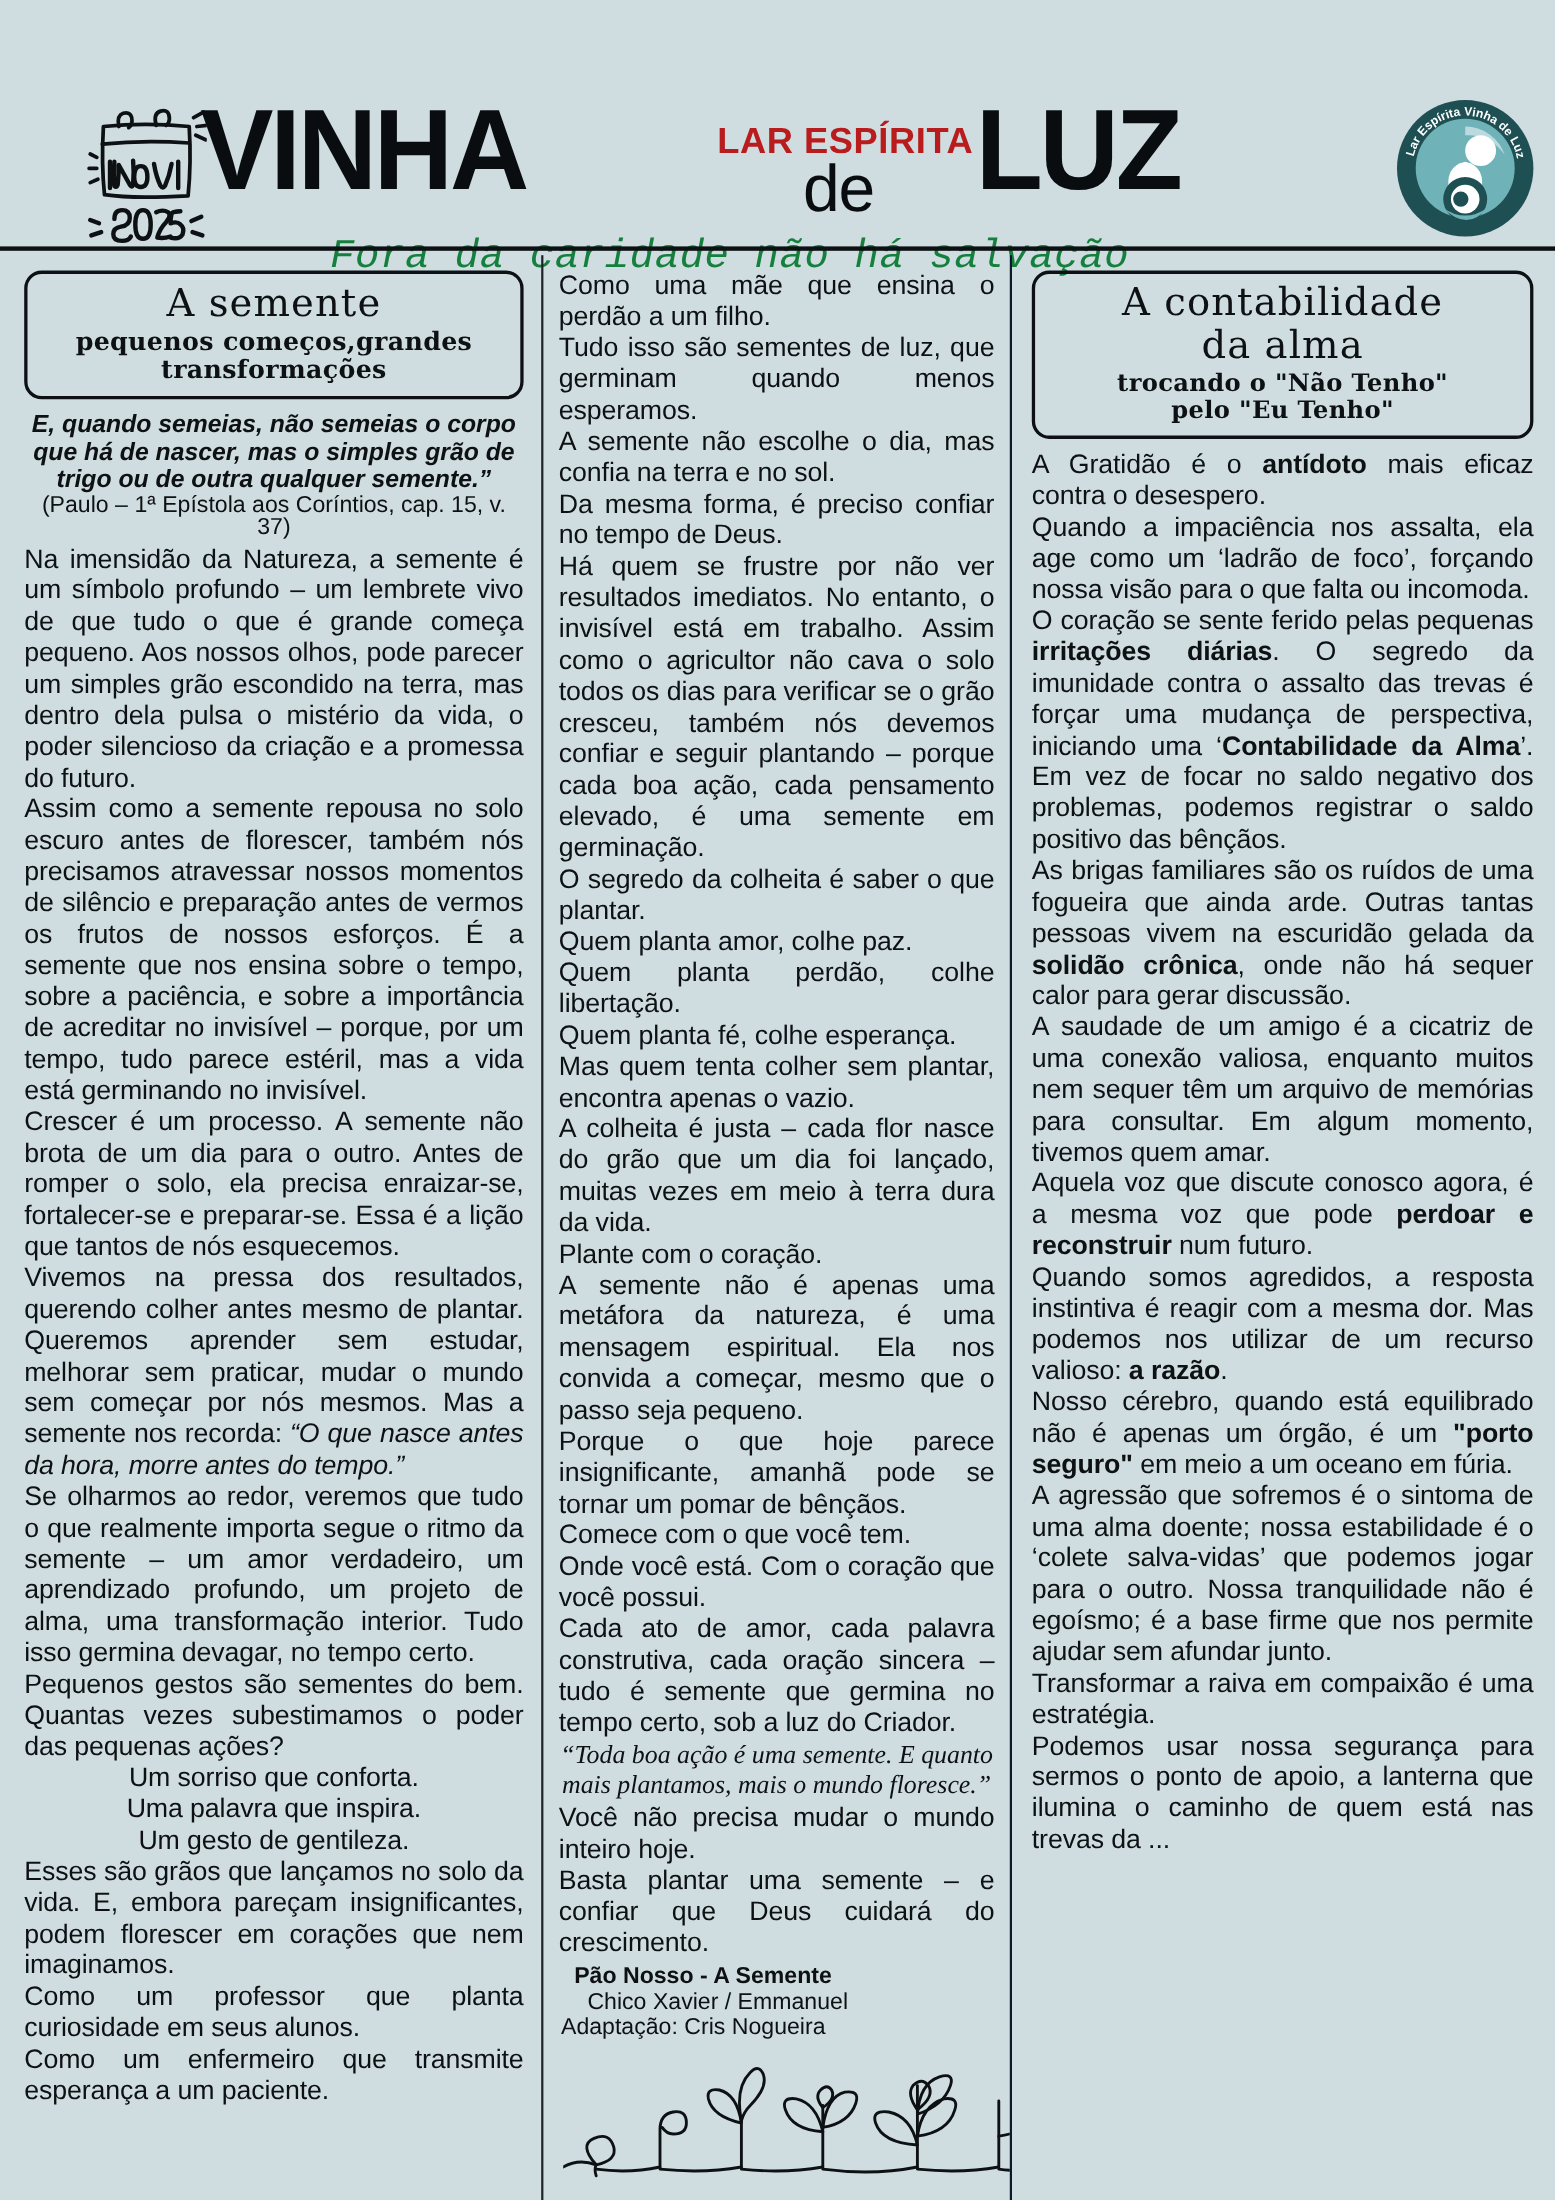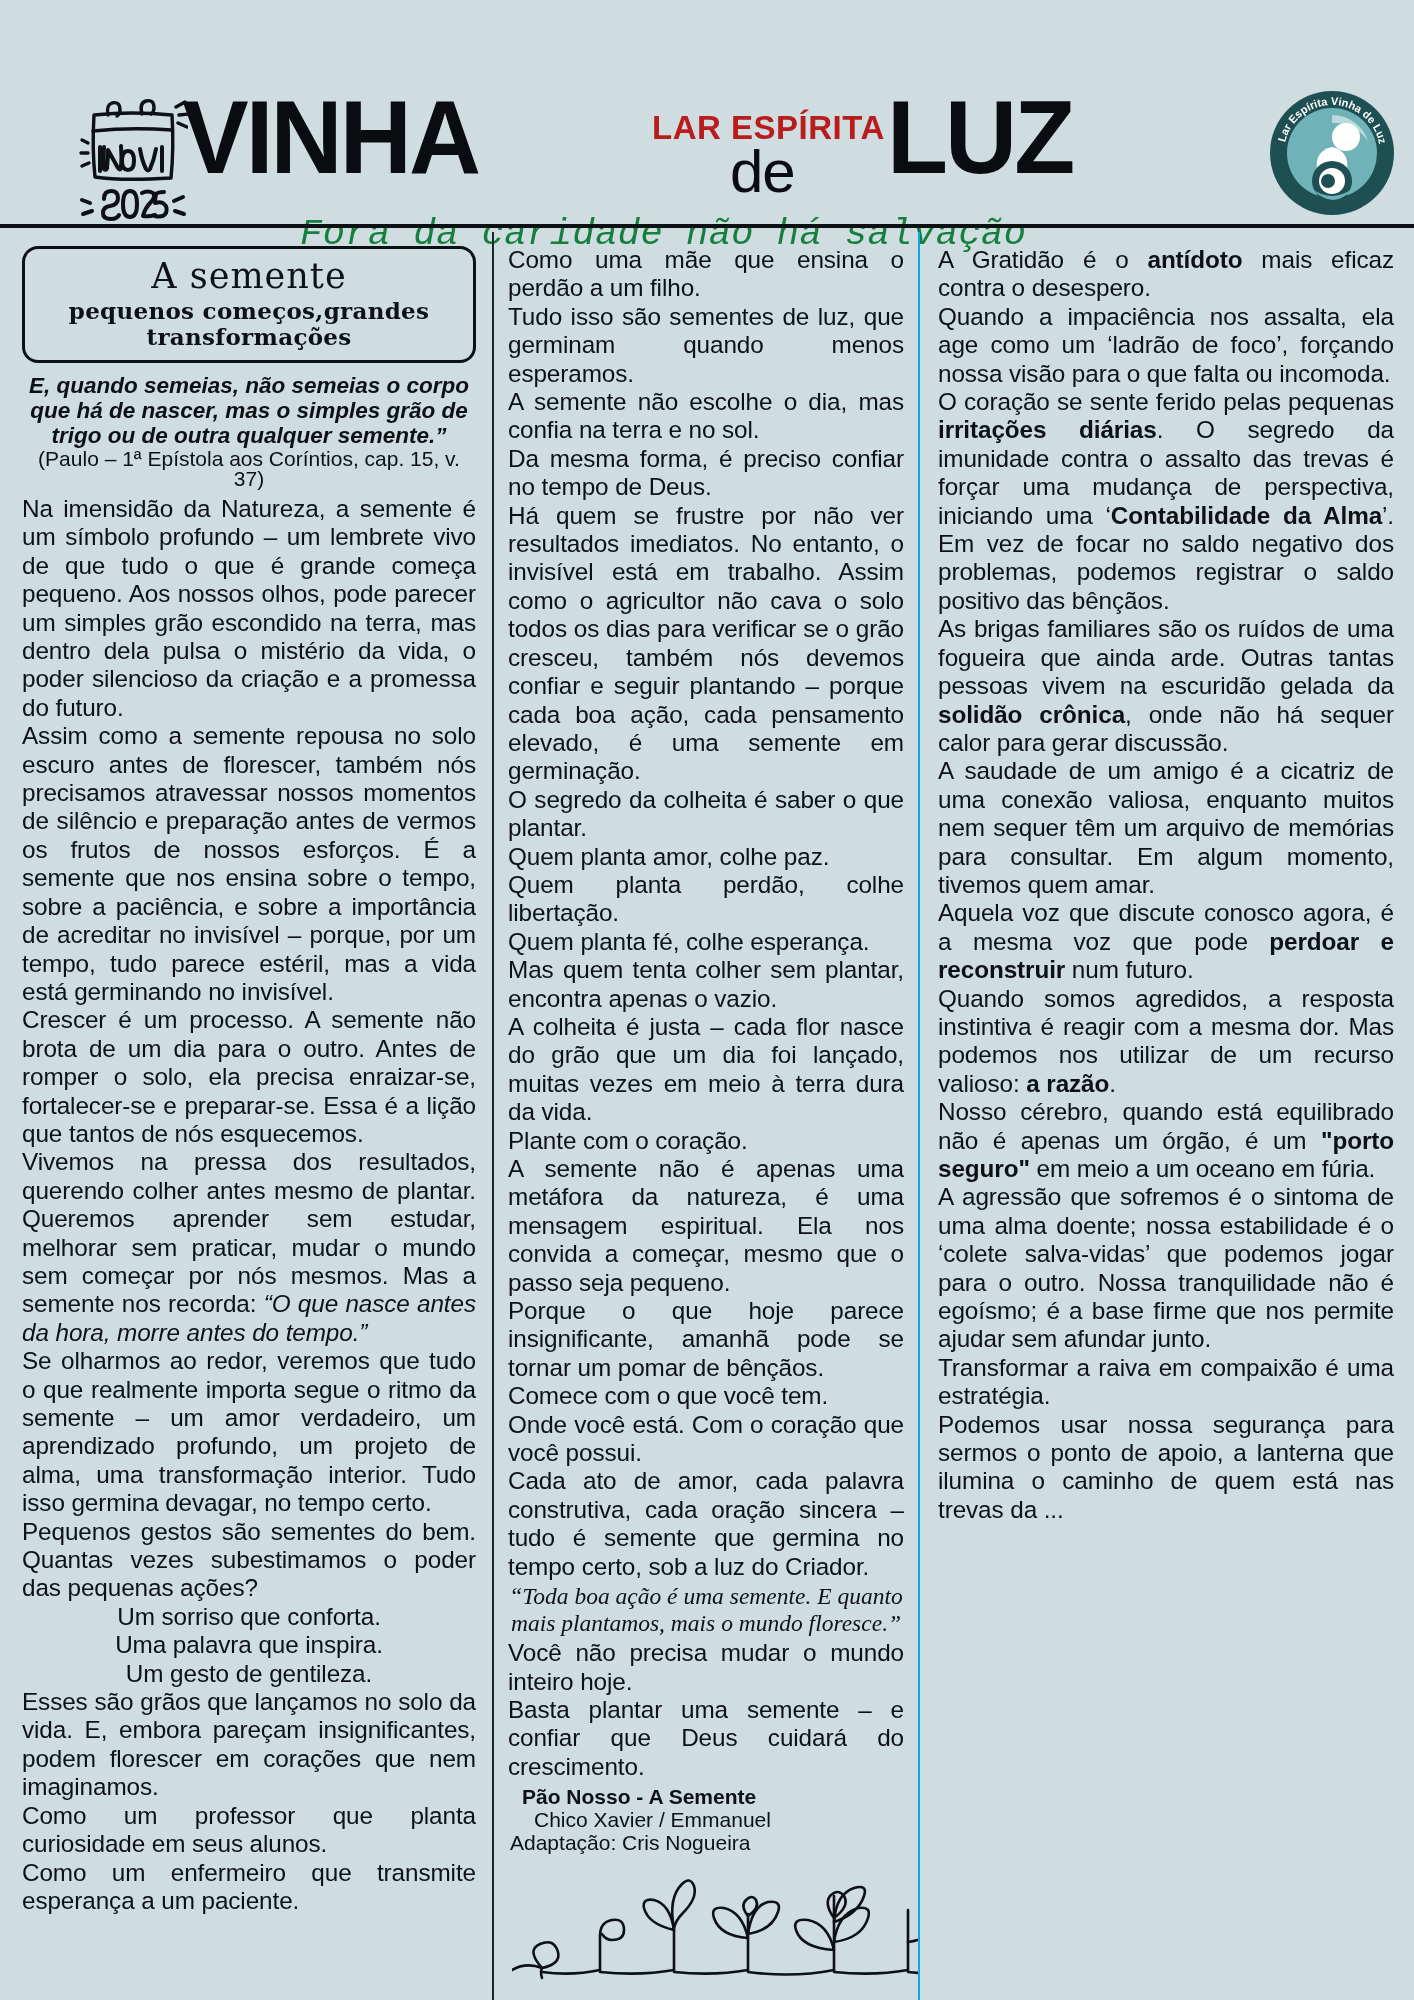--- a/index.html
+++ b/index.html
@@ -125,21 +125,21 @@
     bottom: 0;
     display: flex;
   }
   .col {
     position: relative;
     box-sizing: border-box;
     overflow: hidden;
   }
   .col-left  { width: 492px; padding: 14px 16px 0 22px; }
   .col-mid   { width: 428px; padding: 14px 14px 0 14px;
-               border-left: 2px solid #1c2427; border-right: 2px solid #0ea5e9; }
+               border-left: 2px solid #1c2427; border-right: 2px solid #0f172a; }
   .col-right { width: 494px; padding: 14px 20px 0 18px; }
 
   
   .plaque {
     border: 3px solid #0d1113;
     border-radius: 16px;
     padding: 7px 10px 10px 10px;
     text-align: center;
     margin-bottom: 10px;
   }
@@ -390,20 +390,30 @@
               <path d="M396 120 l0 -60"></path>
               <path d="M396 92 q28 -4 34 -22"></path>
               <path d="M396 122 q14 2 28 0"></path>
             </g>
           </svg>
         </div>
       </div>
     </div>
 
     <div class="col col-right">
+      <div class="plaque plaque-right">
+        <div class="plaque-title">
+          <span>A contabilidade</span><br>
+          <span>da alma</span>
+        </div>
+        <div class="plaque-sub">
+          <span>trocando o "Não Tenho"</span><br>
+          <span>pelo "Eu Tenho"</span>
+        </div>
+      </div>
 
       <div class="body-text" id="right-body">
           <p><span>A Gratidão é o </span><b>antídoto</b><span> mais eficaz contra o desespero.</span></p>
           <p><span>Quando a impaciência nos assalta, ela age como um ‘ladrão de foco’, forçando nossa visão para o que falta ou incomoda.</span></p>
           <p><span>O coração se sente ferido pelas pequenas </span><b>irritações diárias</b><span>. O segredo da imunidade contra o assalto das trevas é forçar uma mudança de perspectiva, iniciando uma ‘</span><b>Contabilidade da Alma</b><span>’. Em vez de focar no saldo negativo dos problemas, podemos registrar o saldo positivo das bênçãos.</span></p>
           <p><span>As brigas familiares são os ruídos de uma fogueira que ainda arde. Outras tantas pessoas vivem na escuridão gelada da </span><b>solidão crônica</b><span>, onde não há sequer calor para gerar discussão.</span></p>
           <p><span>A saudade de um amigo é a cicatriz de uma conexão valiosa, enquanto muitos nem sequer têm um arquivo de memórias para consultar. Em algum momento, tivemos quem amar.</span></p>
           <p><span>Aquela voz que discute conosco agora, é a mesma voz que pode </span><b>perdoar e reconstruir</b><span> num futuro.</span></p>
           <p><span>Quando somos agredidos, a resposta instintiva é reagir com a mesma dor. Mas podemos nos utilizar de um recurso valioso: </span><b>a razão</b><span>.</span></p>
           <p><span>Nosso cérebro, quando está equilibrado não é apenas um órgão, é um </span><b>"porto seguro"</b><span> em meio a um oceano em fúria.</span></p>

